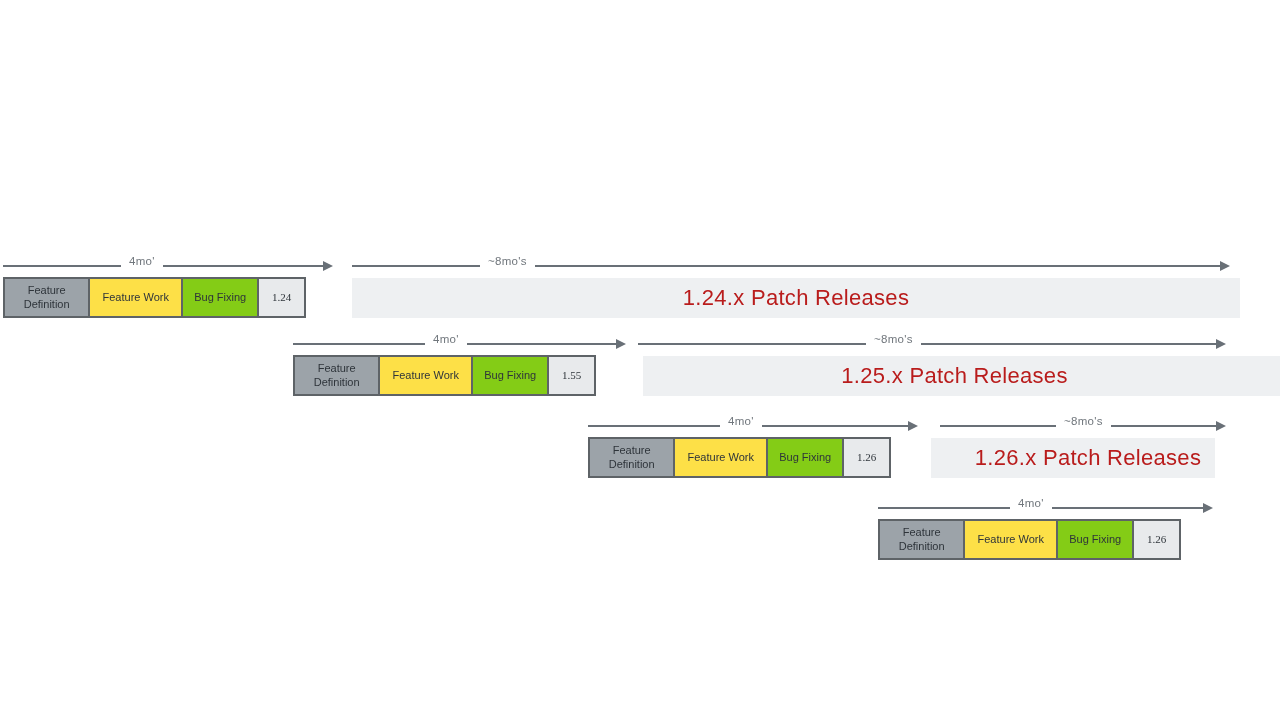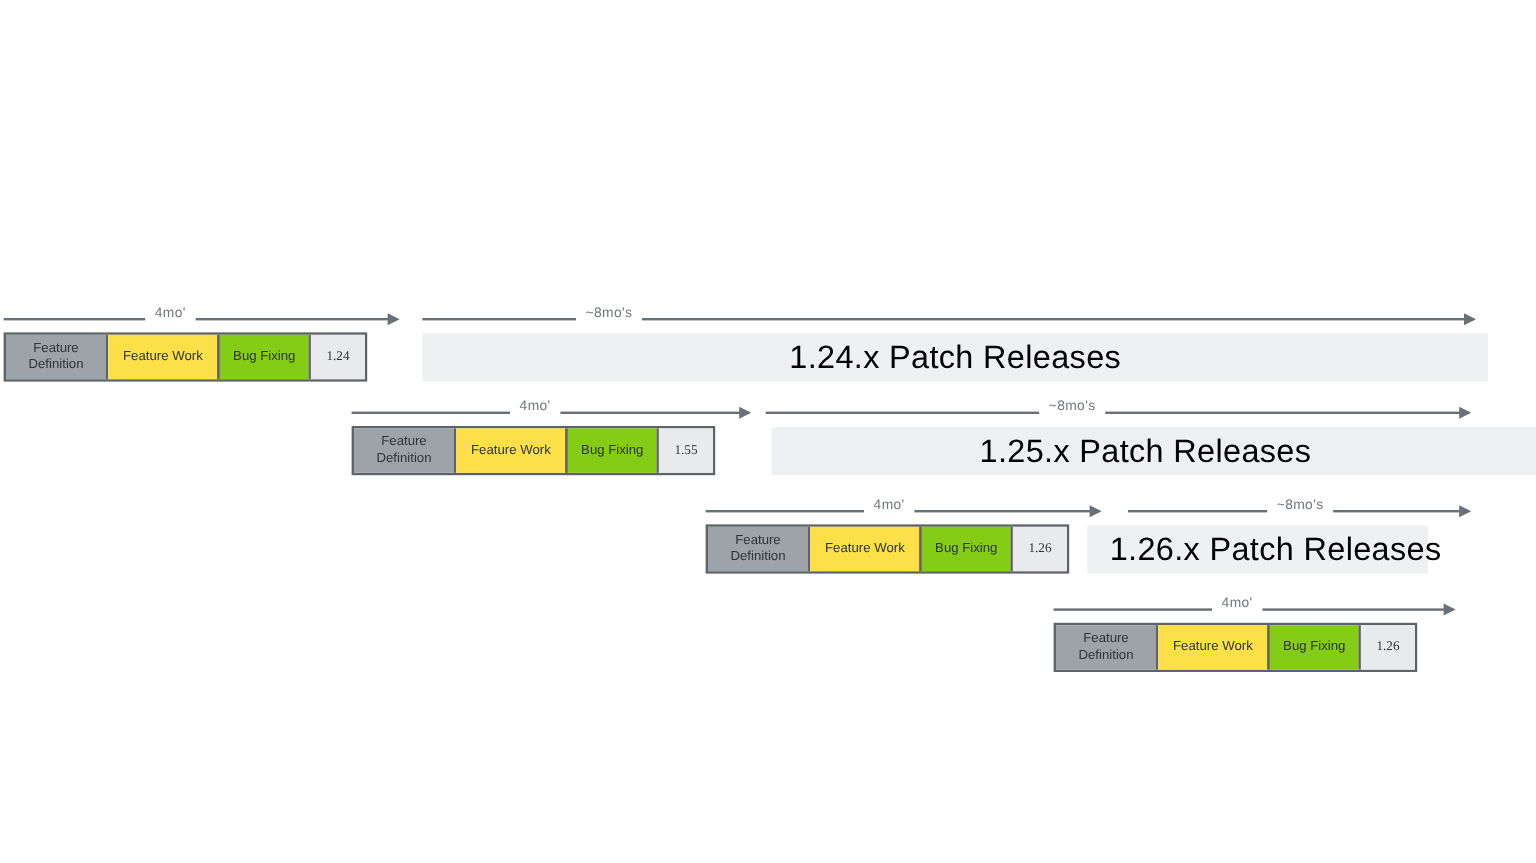--- a/index.html
+++ b/index.html
@@ -70,23 +70,23 @@
   .c-ver{ width: 53px;  background: #e8eaec; font-size: 11px; font-family: Liberation Serif, serif; }
 
   
   .patchbar {
     position: absolute;
     height: 40px;
     background: #eef0f2;
     display: flex;
     align-items: center;
     justify-content: center;
-    font-size: 27px;
+    font-size: 22px;
     letter-spacing: 0.3px;
-    color: #000000;
+    color: #b91c1c;
     z-index: 1;
     box-sizing: border-box;
     white-space: nowrap;
   }
 </style>
 </head>
 <body>
 
 <div class="stage">
 
@@ -140,21 +140,21 @@
       <span class="seg fixed" style="width:116px;"></span>
       <span class="alabel">~8mo's</span>
       <span class="seg grow head"></span>
     </div>
     <div class="strip" style="left:588px; top:437px;">
       <div class="cell c-fd">Feature Definition</div>
       <div class="cell c-fw">Feature Work</div>
       <div class="cell c-bf">Bug Fixing</div>
       <div class="cell c-ver">1.26</div>
     </div>
-    <div class="patchbar" style="left:906px; top:438px; width:284px; padding-left:30px;">1.26.x Patch Releases</div>
+    <div class="patchbar" style="left:931px; top:438px; width:284px; padding-left:30px;">1.26.x Patch Releases</div>
   </div>
 
   <div>
     <div class="arrow" style="left:878px; top:495px; width:333px;">
       <span class="seg fixed" style="width:132px;"></span>
       <span class="alabel">4mo'</span>
       <span class="seg grow head"></span>
     </div>
     <div class="strip" style="left:878px; top:519px;">
       <div class="cell c-fd">Feature Definition</div>

